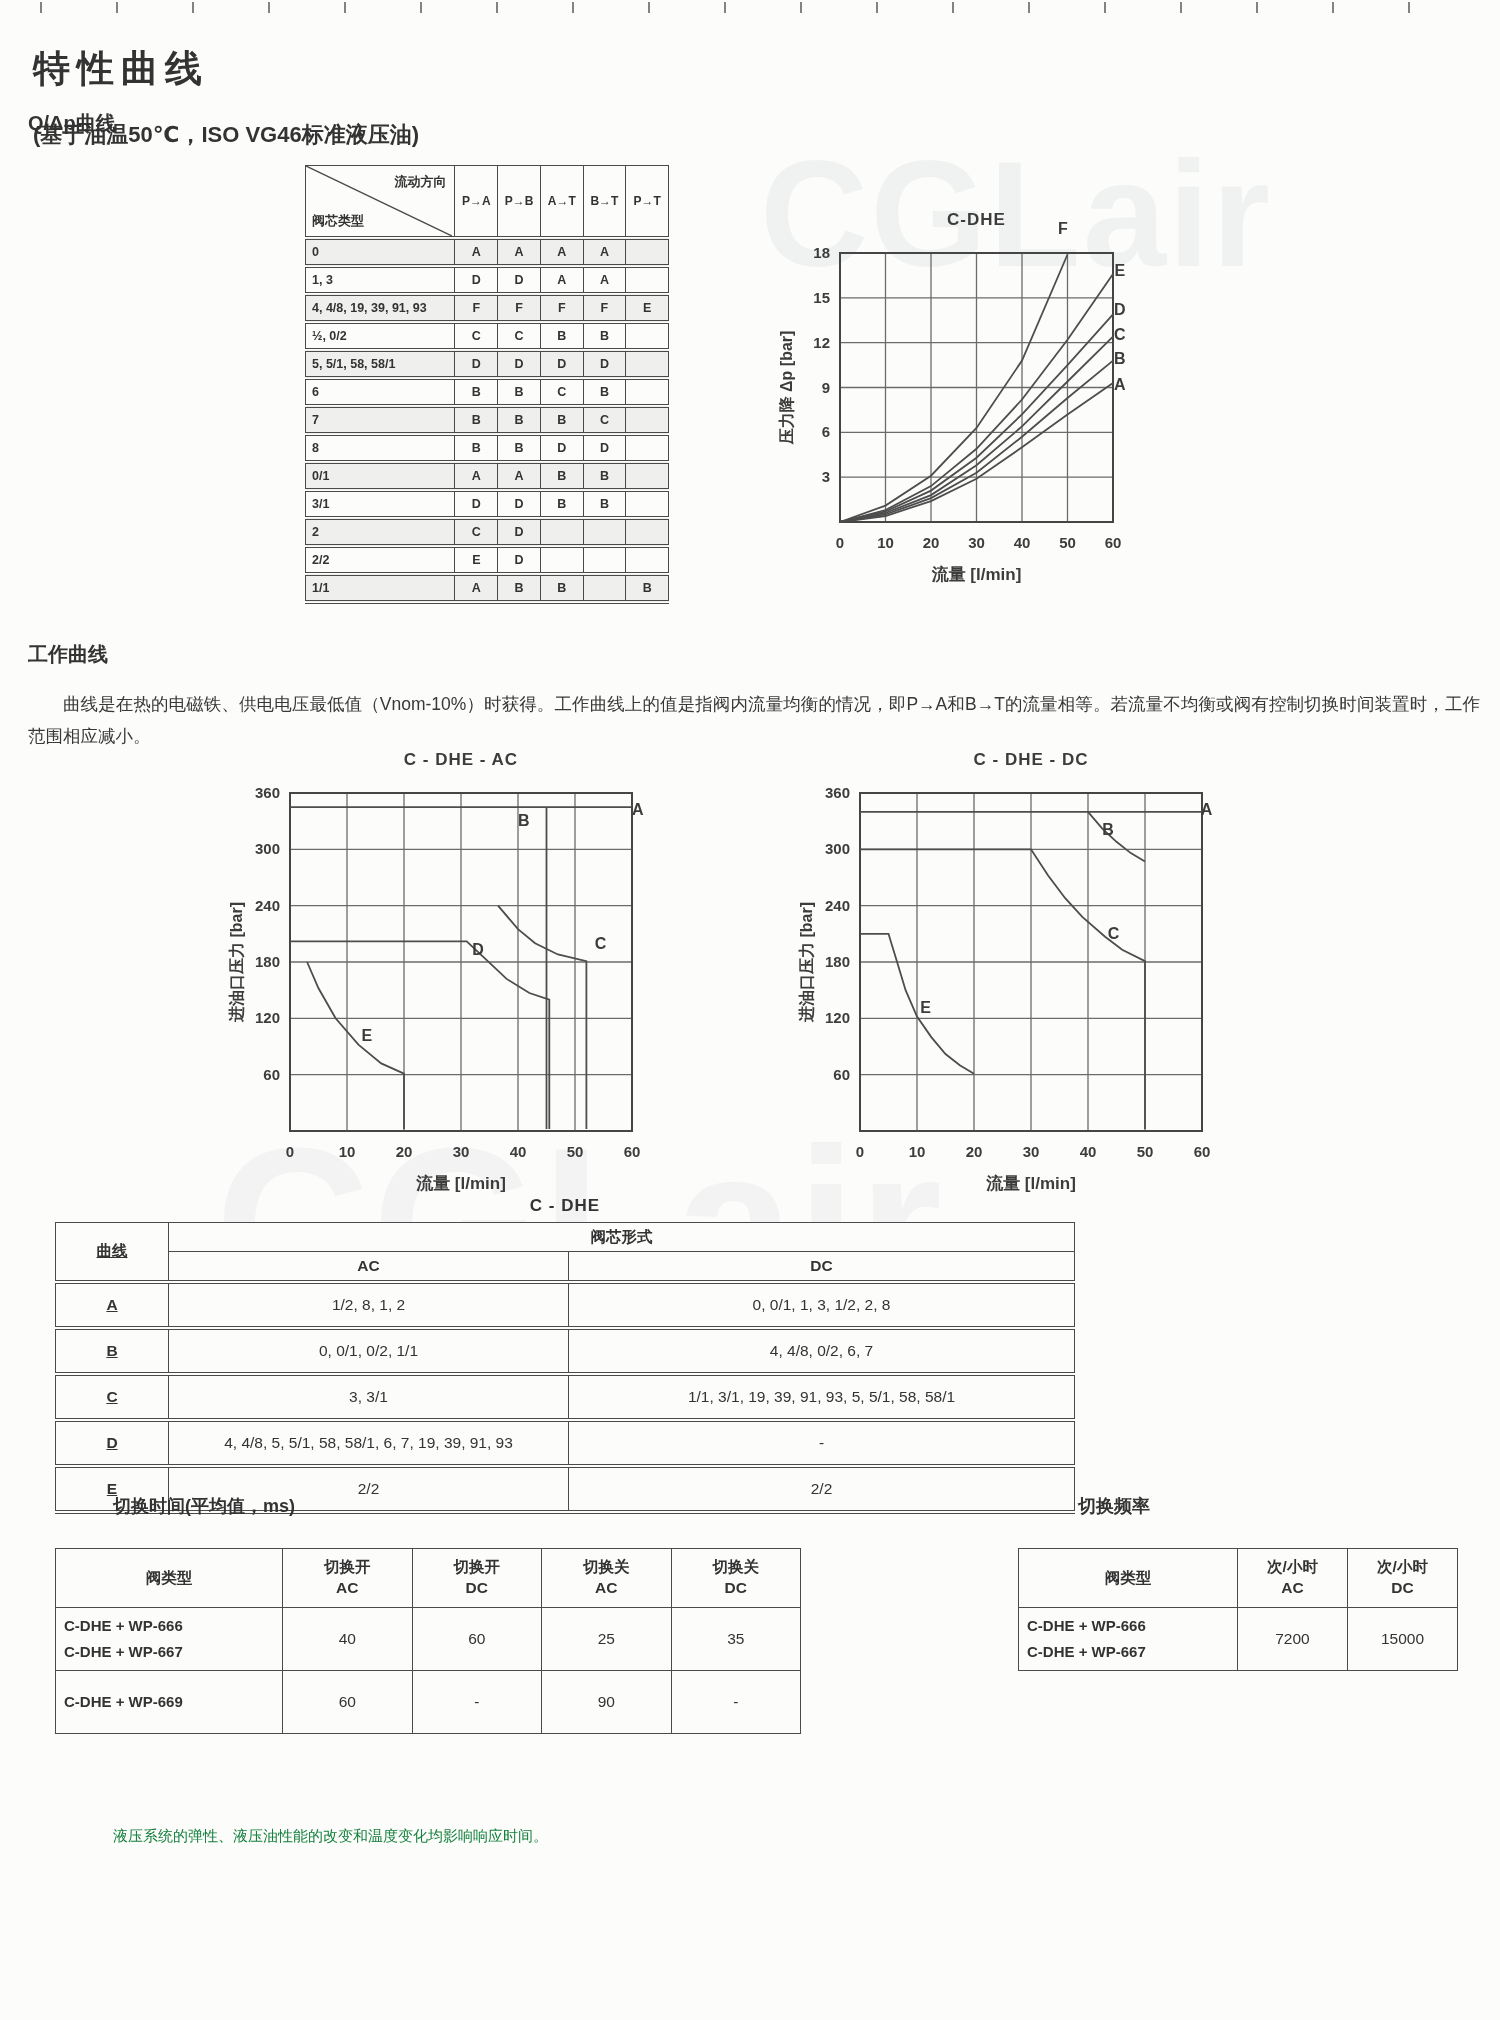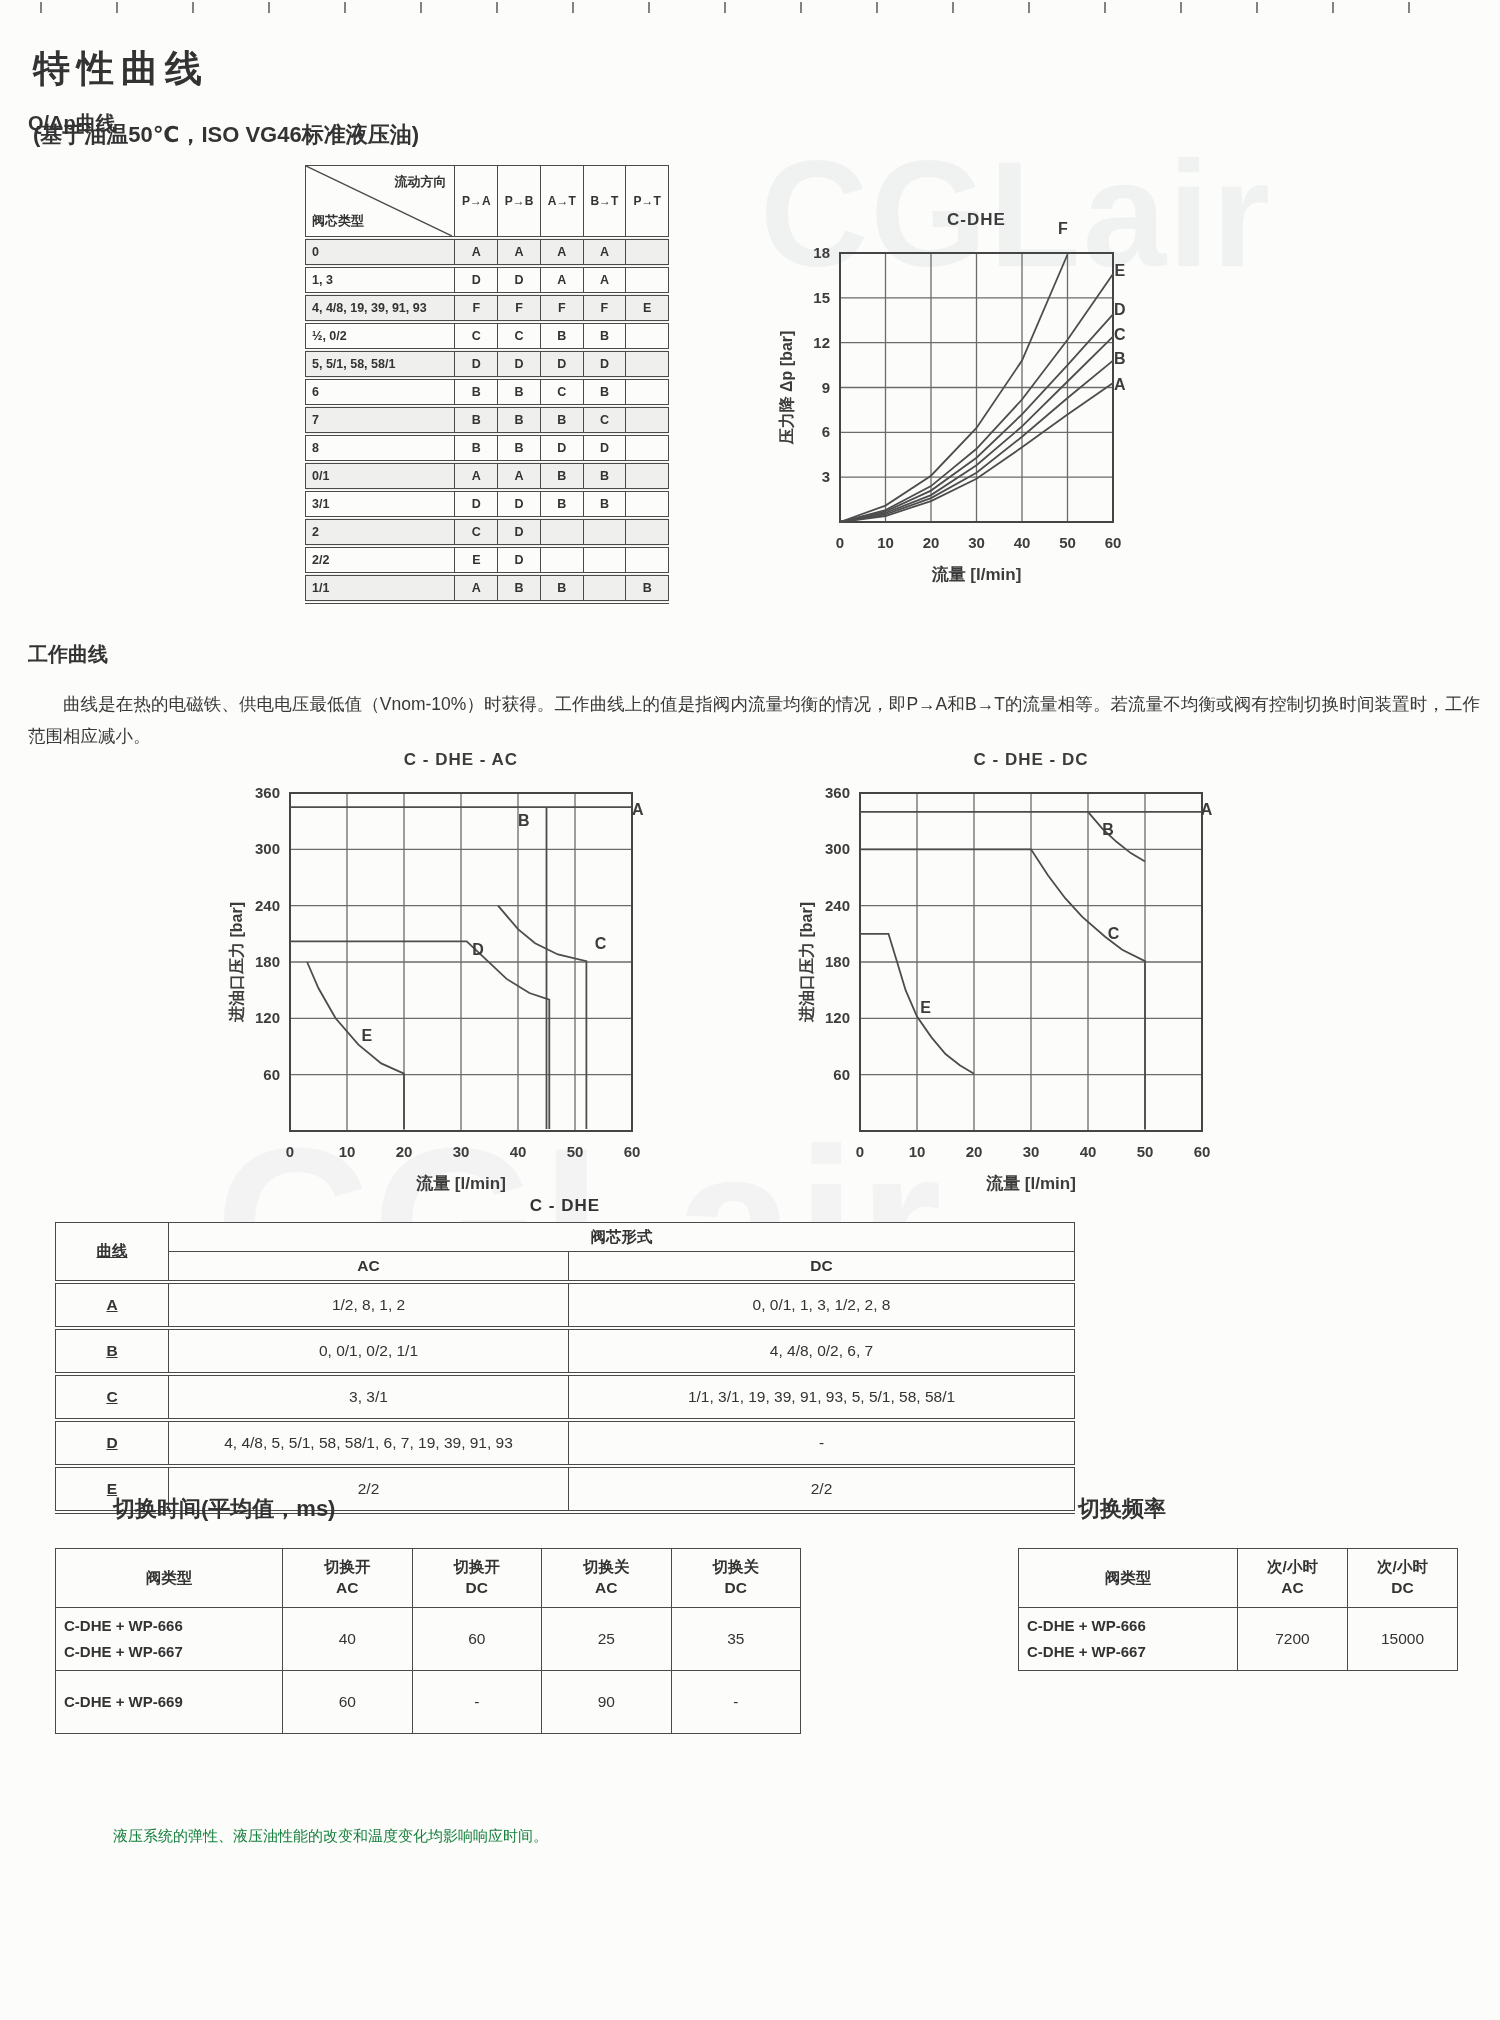--- a/index.html
+++ b/index.html
@@ -51,21 +51,21 @@
   .curvetbl{top:1222px; left:55px; table-layout:fixed; width:1020px;}
   .curvetbl th,.curvetbl td{border-bottom:4px double #4a4a4a; text-align:center;}
   .curvetbl th{font-size:15.5px; font-weight:bold; height:26px;}
   .curvetbl td{font-size:15.5px; height:40px; font-weight:normal;}
   .curvetbl .no-b{border-bottom:none;}
   .curvetbl .c0{width:113px; font-weight:bold;text-decoration:underline;}
   .curvetbl col.ac{width:400px;}
   .ctbl-title{top:1196px; left:55px; width:1020px; text-align:center;
     font-size:17px; font-weight:bold; letter-spacing:1px; color:#333;}
   
-  .cap{font-size:22px; font-weight:bold; color:#333;}
+  .cap{font-size:18px; font-weight:bold; color:#333;}
   
   .sw{table-layout:fixed;padding-left:32px;}
   .sw th{font-size:15.5px; font-weight:bold; white-space:pre-line; height:56px; line-height:1.35;}
   .sw td{font-size:15.5px; text-align:center; height:60px; white-space:pre-line; line-height:1.9;}
   .sw td.c0{text-align:left; padding-left:8px; font-weight:bold; font-size:15px; line-height:1.75;}
   .timetbl{top:1548px; left:55px; width:746px;}
   .timetbl .c0{width:224px;}
   .freqtbl{top:1548px; left:1018px; width:440px;}
   .freqtbl .c0{width:216px;}
   

